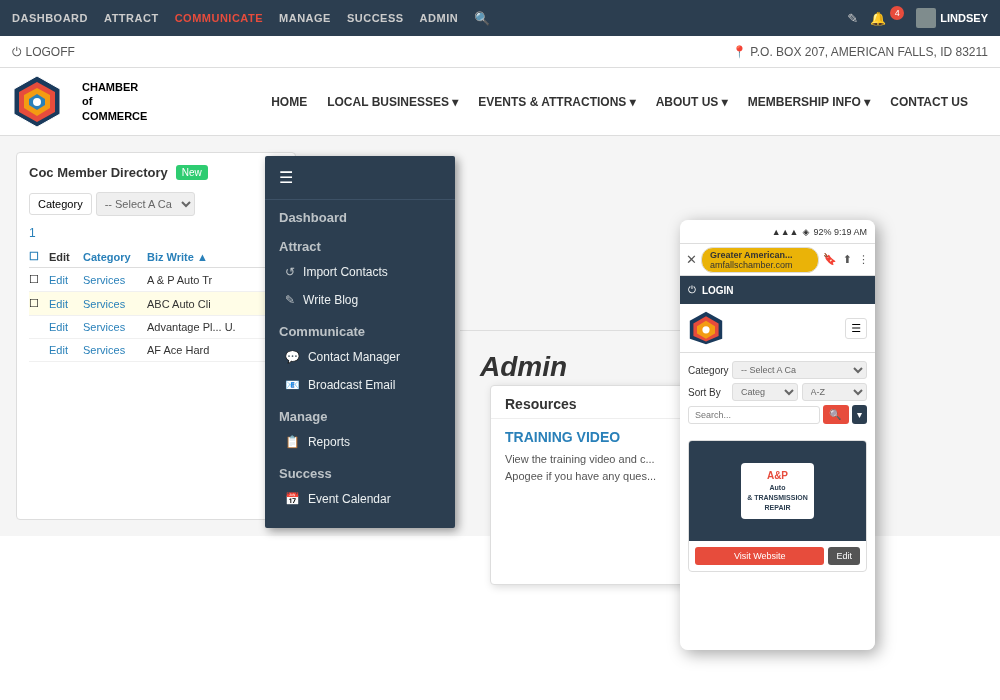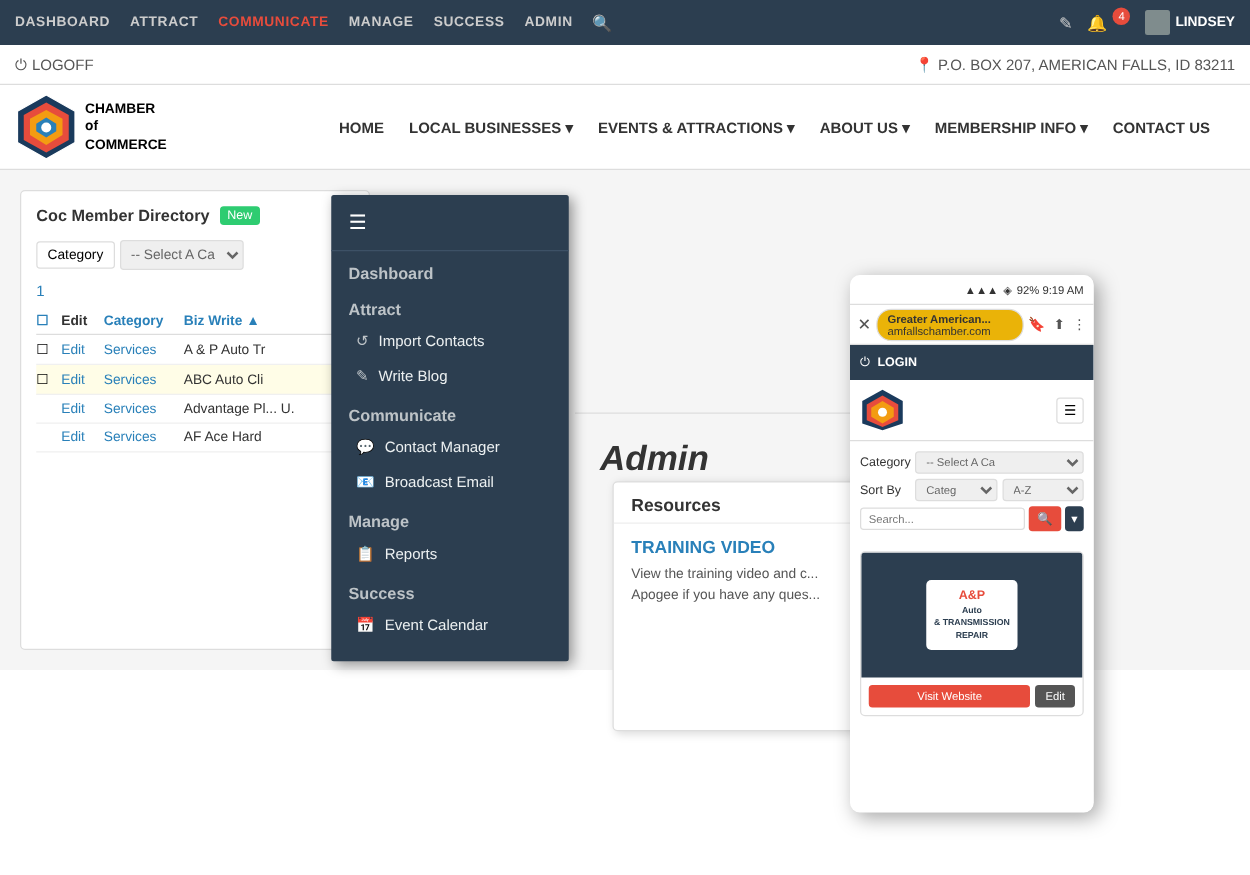--- a/index.html
+++ b/index.html
@@ -116,21 +116,21 @@
       background: #fff;
       border-bottom: 1px solid #ddd;
       height: 68px;
       display: flex;
       align-items: center;
       padding: 0 12px;
     }
     .chamber-logo {
       display: flex;
       align-items: center;
-      gap: 6px;
+      gap: 20px;
       margin-right: 30px;
     }
     .logo-icon {
       width: 50px;
       height: 55px;
       position: relative;
     }
     .logo-text {
       font-size: 11px;
       font-weight: bold;

